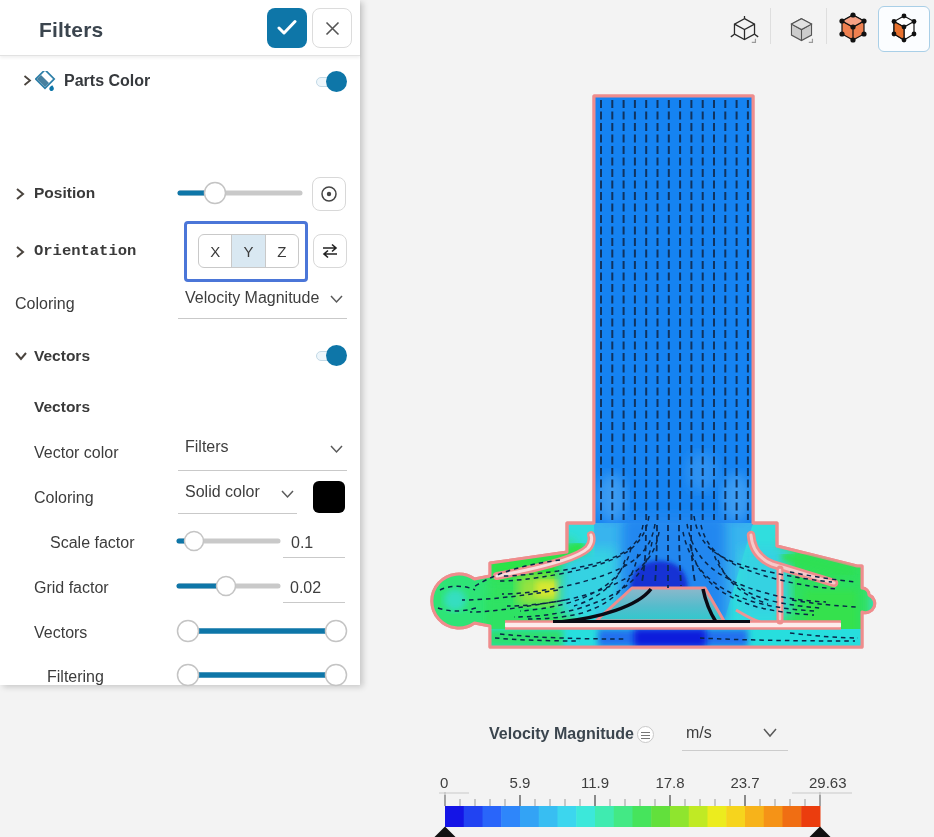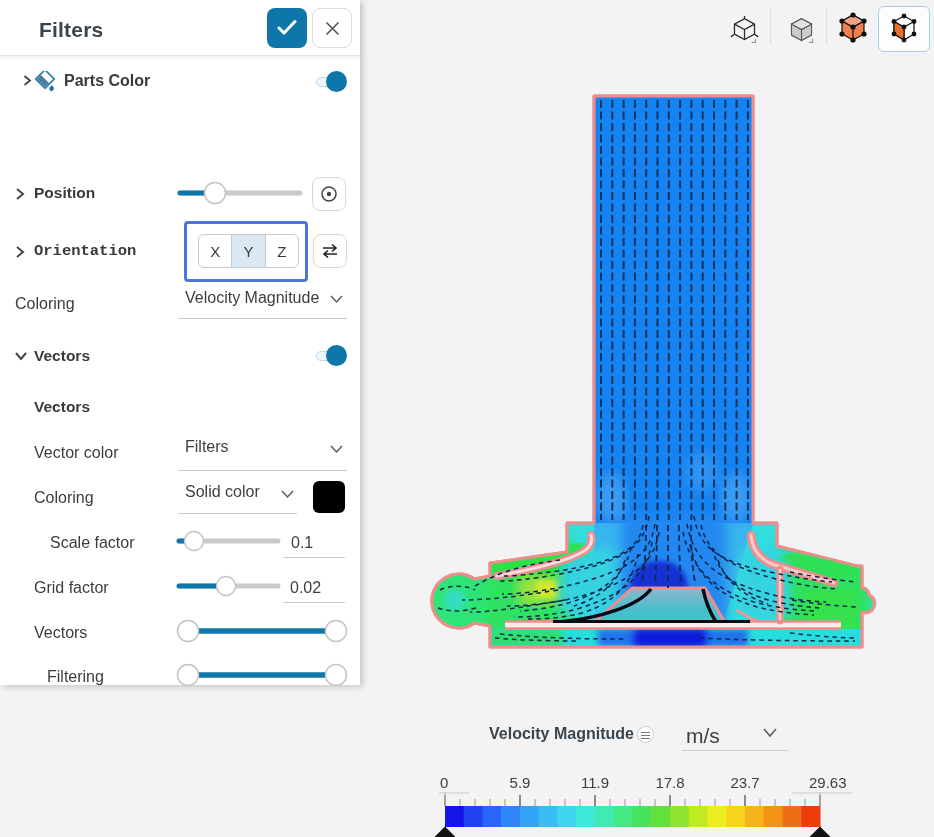--- a/index.html
+++ b/index.html
@@ -37,21 +37,21 @@
     background:#000; border-radius:6px; }
   .tb-sep { position:absolute; top:8px; width:1px; height:36px; background:#dedede; }
   .tb-sel { position:absolute; width:52px; height:46px; border:1px solid #a9cfe7;
     background:#fbfdff; border-radius:6px; }
 
   
   .legend-title { position:absolute; left:489px; top:725px; font-size:16px;
     font-weight:bold; color:#3b454e; }
   .legend-circle { position:absolute; left:637px; top:726px; width:17px; height:17px;
     border-radius:50%; border:1px solid #c9c9c9; background:#fff; }
-  .legend-unit { position:absolute; left:686px; top:724px; font-size:21px; color:#3e3e3e; }
+  .legend-unit { position:absolute; left:686px; top:724px; font-size:16px; color:#3e3e3e; }
   .legend-uline { position:absolute; left:682px; top:750px; width:106px; height:1px; background:#ccc; }
 </style>
 </head>
 <body>
 <div class="page">
 
   <svg id="model" width="934" height="837" viewBox="0 0 934 837" style="position:absolute;left:0;top:0;" xmlns="http://www.w3.org/2000/svg">
     <defs>
       <clipPath id="bodyclip">
         <path id="outline0" d="M594,96 H753 V523 H777 V546 L857,566 H862 V588 A7,7 0 0 1 869,595 A7,7 0 0 1 862,612 V647 H490 V626 L474.5,623 A27,27 0 1 1 474.5,579 L490,576 V563 L567,552 V523 H594 Z"></path>

